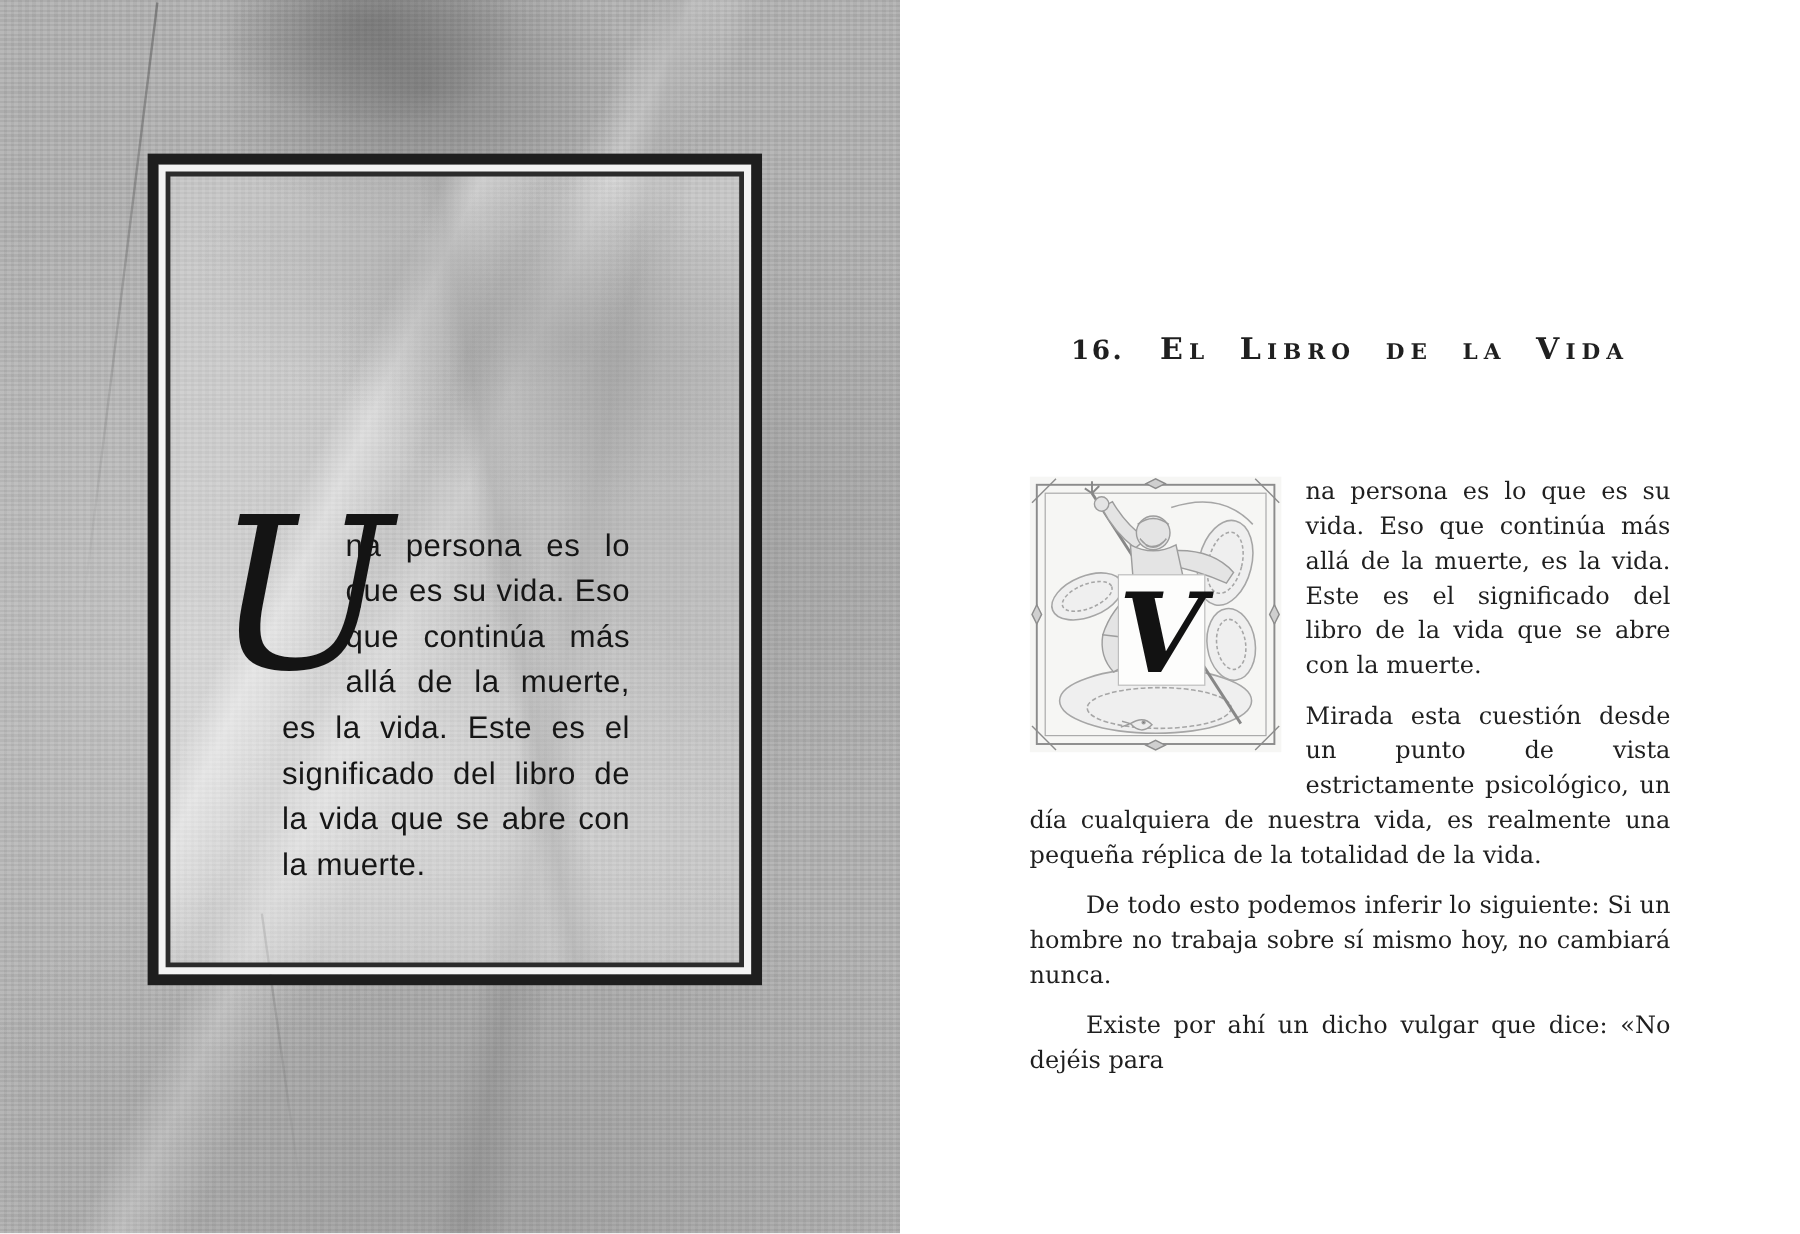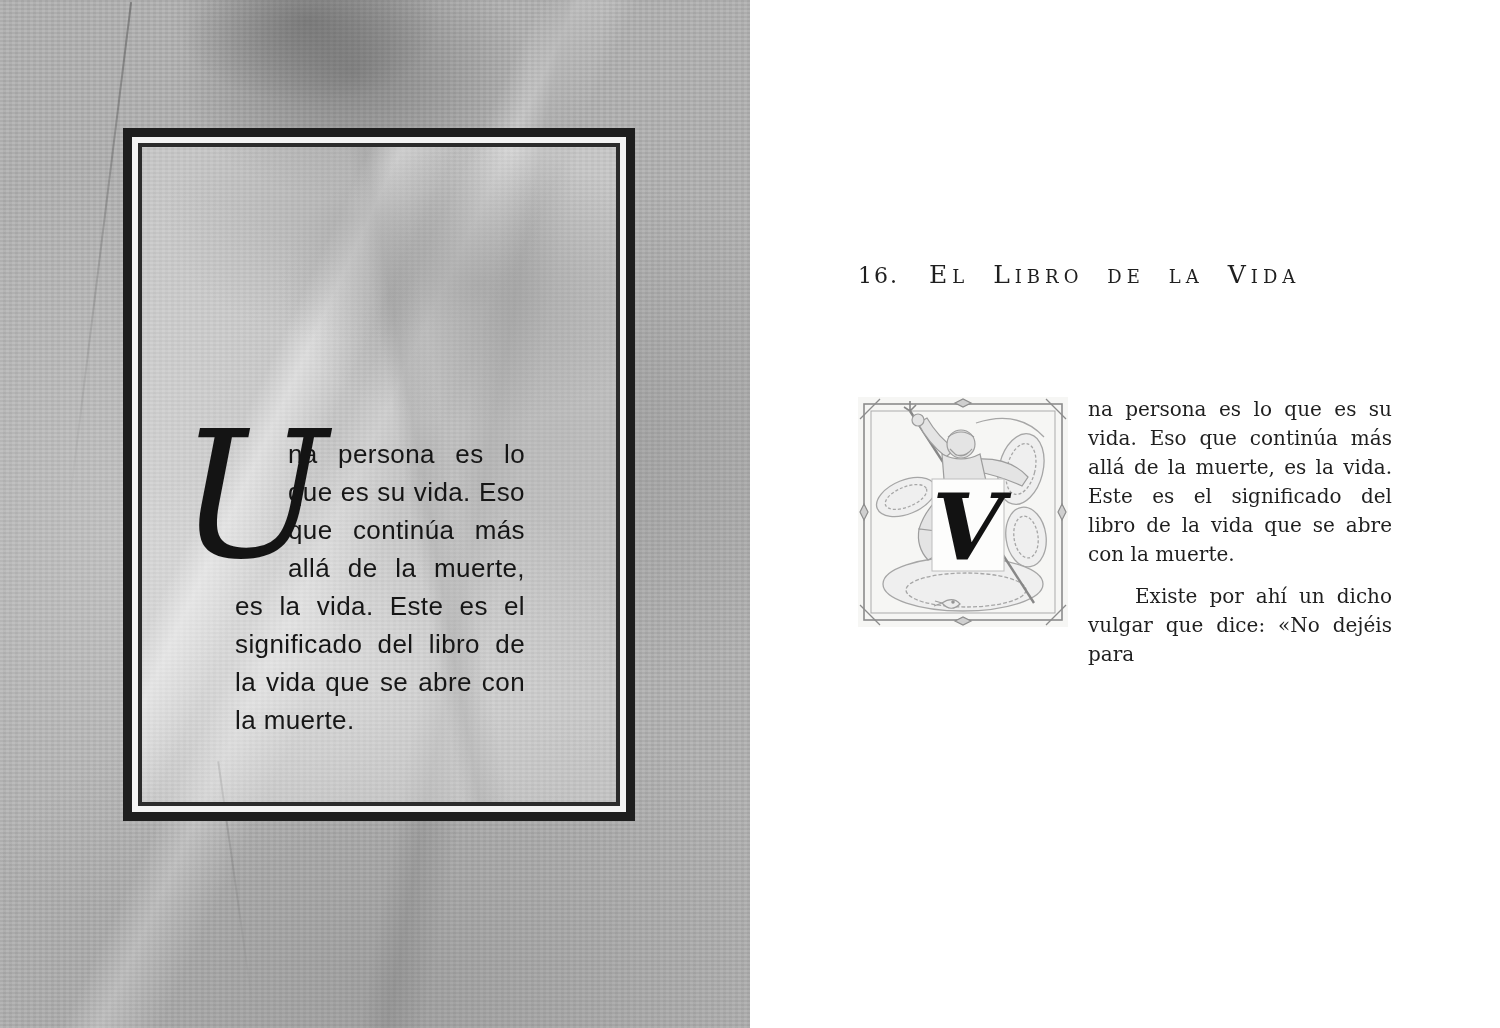--- a/index.html
+++ b/index.html
@@ -37,21 +37,21 @@
   .quote{position:absolute;left:103px;top:298px;width:290px;text-align:justify;
          font-family:"Liberation Sans",sans-serif;font-size:26px;line-height:38px;
          letter-spacing:.4px;color:#161616;}
   .dropcap-box{float:left;width:95px;height:150px;margin:0 8px 0 -50px;position:relative;}
   .dropcap-glyph{position:absolute;left:-6px;top:-26px;
          font-family:"DejaVu Serif",serif;font-style:italic;font-weight:400;
          font-size:176px;line-height:176px;color:#141414;letter-spacing:0;}
 
   
   .page-right{position:absolute;left:750px;top:0;width:750px;height:1028px;background:#ffffff;}
-  .chapter{position:absolute;left:108px;top:260px;width:534px;text-align:left;white-space:nowrap;}
+  .chapter{position:absolute;left:108px;top:276px;width:534px;text-align:center;white-space:nowrap;font-weight:bold;}
   .ch-num{font-size:22px;letter-spacing:2px;margin-right:30px;}
   .ch-title{font-size:25px;font-variant:small-caps;letter-spacing:5px;word-spacing:11px;}
 
   .body-col{position:absolute;left:108px;top:395px;width:534px;}
   .illu{float:left;width:210px;height:230px;margin:2px 20px 22px 0;}
   .body-col p{margin:0 0 13px 0;font-size:20px;line-height:29px;text-align:justify;color:#1f1f1f;}
   .body-col p.indent{text-indent:47px;}
   .body-col p.last{margin-bottom:0;}
 </style>
 </head>
@@ -127,16 +127,18 @@
           <path d="M84,206 q11,-7 18,1 q-9,9 -18,-1 Z"></path>
           <circle cx="95" cy="205" r="1.2" fill="#777"></circle>
           <path d="M84,206 l-8,3 M84,206 l-7,-2" fill="none"></path>
         </g>
 
         <rect x="74" y="82" width="72" height="92" fill="#fdfdfc" stroke="#bdbdbd" stroke-width="1"></rect>
         <text x="110" y="163" text-anchor="middle" font-family="DejaVu Serif, serif" font-style="italic" font-weight="bold" font-size="92" fill="#121212">V</text>
       </svg>
 
       <p>na persona es lo que es su vida. Eso que continúa más allá de la muerte, es la vida. Este es el significado del libro de la vida que se abre con la muerte.</p>
+      <p>Mirada esta cuestión desde un punto de vista estrictamente psicológico, un día cualquiera de nuestra vida, es realmente una pequeña réplica de la totalidad de la vida.</p>
+      <p class="indent">De todo esto podemos inferir lo siguiente: Si un hombre no trabaja sobre sí mismo hoy, no cambiará nunca.</p>
       <p class="indent last">Existe por ahí un dicho vulgar que dice: «No dejéis para</p>
     </div>
   </div>
 </div>
 
 </body></html>

